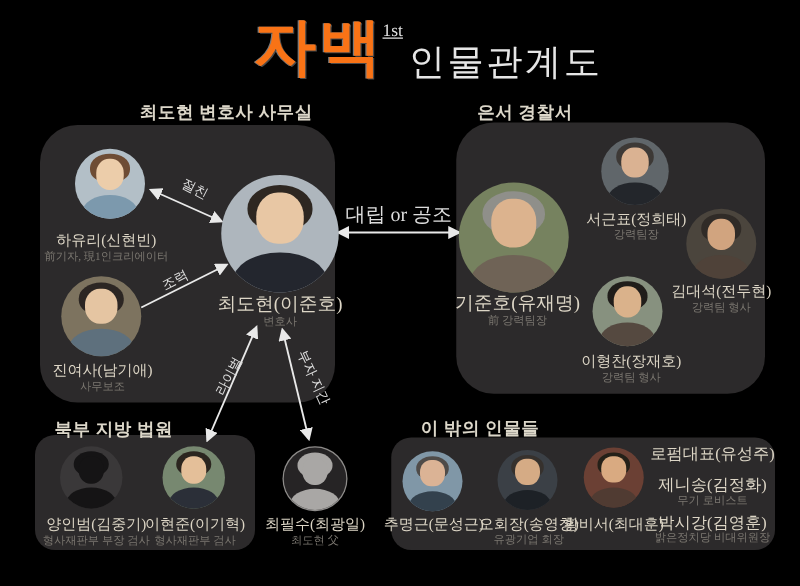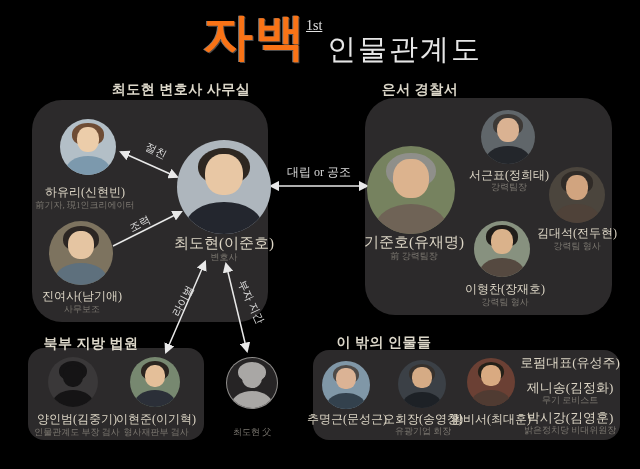--- a/index.html
+++ b/index.html
@@ -57,21 +57,21 @@
     </defs>
     <line x1="121" y1="152" x2="177" y2="177" stroke="#e9e9e9" stroke-width="1.5" marker-start="url(#ah)" marker-end="url(#ah)"></line>
     <line x1="113" y1="246" x2="181" y2="212" stroke="#e9e9e9" stroke-width="1.5" marker-end="url(#ah)"></line>
     <line x1="271" y1="186" x2="367" y2="186" stroke="#e9e9e9" stroke-width="1.5" marker-start="url(#ah)" marker-end="url(#ah)"></line>
     <line x1="205" y1="262" x2="166" y2="352" stroke="#e9e9e9" stroke-width="1.5" marker-start="url(#ah)" marker-end="url(#ah)"></line>
     <line x1="226" y1="264" x2="247" y2="351" stroke="#e9e9e9" stroke-width="1.5" marker-start="url(#ah)" marker-end="url(#ah)"></line>
   </svg>
 
   <div class="lbl" style="left:156px;top:151px;transform:translate(-50%,-50%) rotate(27deg)">절친</div>
   <div class="lbl" style="left:140px;top:224px;transform:translate(-50%,-50%) rotate(-27deg)">조력</div>
-  <div class="lbl" style="left:319px;top:172px;font-size:12px;transform:translate(-50%,-50%)">대립 or 공조</div>
+  <div class="lbl" style="left:319px;top:172px;font-size:16px;transform:translate(-50%,-50%)">대립 or 공조</div>
   <div class="lbl" style="left:183px;top:301px;transform:translate(-50%,-50%) rotate(-62deg)">라이벌</div>
   <div class="lbl" style="left:251px;top:302px;transform:translate(-50%,-50%) rotate(65deg)">부자 지간</div>
 
   <div class="avatar" style="left: 60px; top: 119px; width: 56px; height: 56px; background-color: rgb(179, 191, 199);">
     <i class="hair" style="background-color: rgb(110, 76, 52);"></i>
     <i class="head" style="background-color: rgb(236, 205, 170);"></i>
     <i class="body" style="background-color: rgb(124, 153, 173);"></i>
   </div>
   <div class="nm" style="left:85px;top:184px">하유리(신현빈)</div>
   <div class="rl" style="left:85px;top:199px">前기자, 現1인크리에이터</div>
@@ -123,35 +123,36 @@
   </div>
   <div class="nm" style="left:505px;top:281px">이형찬(장재호)</div>
   <div class="rl" style="left:505px;top:296px">강력팀 형사</div>
 
   <div class="avatar" style="left: 48px; top: 357px; width: 50px; height: 50px; background-color: rgb(58, 56, 57);">
     <i class="hair" style="background-color: rgb(21, 20, 21);"></i>
     <i class="head" style="background-color: rgb(21, 20, 21);"></i>
     <i class="body" style="background-color: rgb(21, 20, 21);"></i>
   </div>
   <div class="nm" style="left:77px;top:411px">양인범(김중기)</div>
-  <div class="rl" style="left:77px;top:426px">인물관계도 부장 검사</div>
+  <div class="rl" style="left:77px;top:426px">형사재판부 부장 검사</div>
 
   <div class="avatar" style="left: 130px; top: 357px; width: 50px; height: 50px; background-color: rgb(119, 136, 112);">
     <i class="hair" style="background-color: rgb(43, 37, 31);"></i>
     <i class="head" style="background-color: rgb(228, 191, 153);"></i>
     <i class="body" style="background-color: rgb(43, 47, 56);"></i>
   </div>
   <div class="nm" style="left:156px;top:411px">이현준(이기혁)</div>
   <div class="rl" style="left:156px;top:426px">형사재판부 검사</div>
 
   <div class="avatar ring" style="left: 227px; top: 358px; width: 50px; height: 50px; background-color: rgb(38, 36, 37);">
     <i class="hair" style="background-color: rgb(169, 167, 165);"></i>
     <i class="head" style="background-color: rgb(169, 167, 165);"></i>
     <i class="body" style="background-color: rgb(169, 167, 165);"></i>
   </div>
+  <div class="nm" style="left:252px;top:411px">최필수(최광일)</div>
   <div class="rl" style="left:252px;top:426px">최도현 父</div>
 
   <div class="avatar" style="left: 322px; top: 361px; width: 48px; height: 48px; background-color: rgb(128, 151, 167);">
     <i class="hair" style="background-color: rgb(79, 75, 72);"></i>
     <i class="head" style="background-color: rgb(219, 179, 149);"></i>
     <i class="body" style="background-color: rgb(51, 65, 77);"></i>
   </div>
   <div class="nm" style="left:347px;top:411px">추명근(문성근)</div>
 
   <div class="avatar" style="left: 398px; top: 360px; width: 48px; height: 48px; background-color: rgb(59, 64, 70);">

